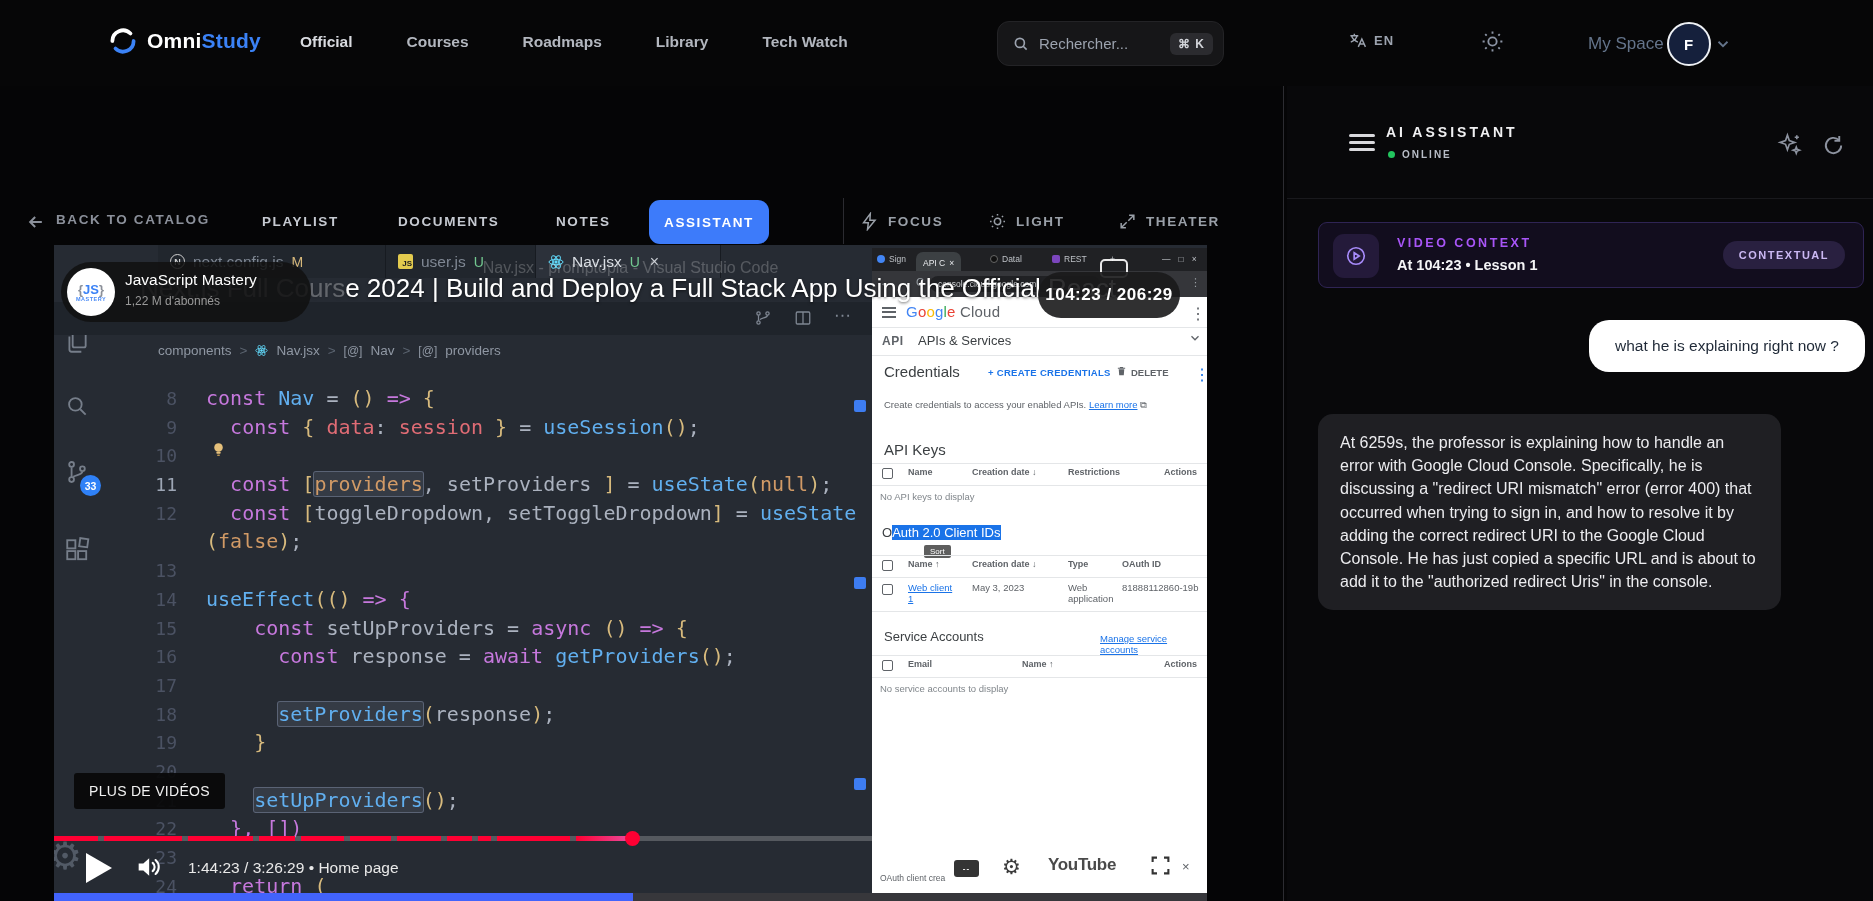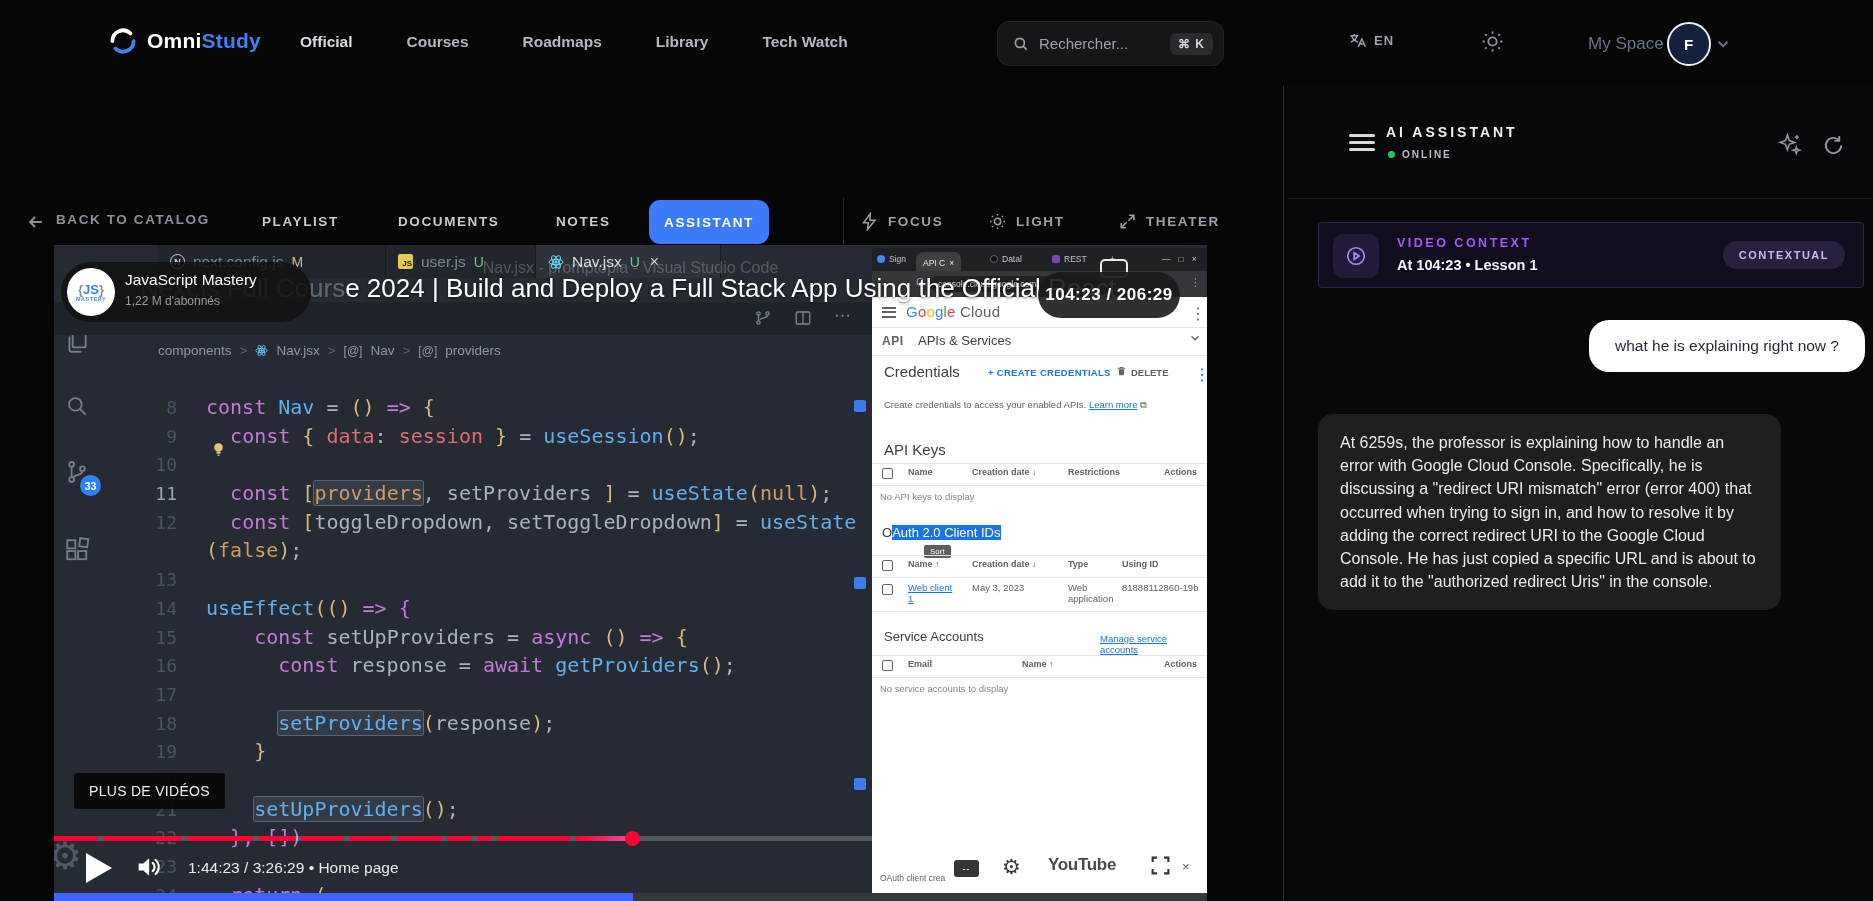--- a/index.html
+++ b/index.html
@@ -40,21 +40,21 @@
   .vline{position:absolute;left:1283px;top:86px;width:1px;height:815px;background:#2c2c31}
   .panel{position:absolute;left:1287px;top:86px;width:586px;height:815px;background:#08080a}
   .burger{position:absolute;left:62px;top:48px;width:26px;height:17px;cursor:pointer}
   .burger i{display:block;height:2.5px;background:#d9d9dd;border-radius:2px;margin-bottom:4.5px}
   .ptitle{position:absolute;left:99px;top:38px;font-size:14px;font-weight:800;letter-spacing:3px;color:#f0f0f2}
   .ponline{position:absolute;left:101px;top:63px;display:flex;align-items:center;gap:7px}
   .ponline .dot{width:7px;height:7px;border-radius:50%;background:#22c55e}
   .ponline .ot{font-size:10px;font-weight:700;letter-spacing:2px;color:#b9bec8}
   .picon{position:absolute;cursor:pointer;color:#8d93a0}
   .phdrline{position:absolute;left:0;top:112px;width:586px;height:1px;background:#19191d}
-  .ctxcard{position:absolute;left:31px;top:136px;width:546px;height:66px;background:#120d1e;border:1px solid #2f2454;border-radius:4px;cursor:pointer}
+  .ctxcard{position:absolute;left:31px;top:136px;width:546px;height:66px;background:#120d1e;border:1px solid #2f2454;border-radius:9px;cursor:pointer}
   .ctxicon{position:absolute;left:14px;top:11px;width:46px;height:44px;background:#241a3a;border-radius:11px;display:flex;align-items:center;justify-content:center}
   .ctxlabel{position:absolute;left:78px;top:13px;font-size:12.5px;font-weight:800;letter-spacing:2.5px;color:#a855f7}
   .ctxsub{position:absolute;left:78px;top:34px;font-size:14.5px;font-weight:700;color:#f4f4f6}
   .ctxbadge{position:absolute;right:18px;top:18px;background:#292040;border-radius:15px;padding:8px 16px;font-size:11px;font-weight:800;letter-spacing:1.5px;color:#cbb8f3}
   .ubub{position:absolute;right:8px;top:234px;background:#ffffff;border-radius:20px;padding:17px 26px;font-size:15.5px;font-weight:500;color:#1f2937;max-width:330px}
   .abub{position:absolute;left:31px;top:328px;width:463px;background:#1f1f23;border-radius:15px;padding:17px 22px;font-size:16px;color:#ececef;line-height:1.45}
 
   
   .video{position:absolute;left:54px;top:245px;width:1153px;height:648px;background:#262b33;overflow:hidden;cursor:pointer}
   .tabstrip{position:absolute;left:0;top:57px;width:818px;height:33px;background:#1f242b;z-index:1}
@@ -64,21 +64,21 @@
   .badge-u{color:#73c991;font-size:14px}
   .tclose{color:#c8ccd2;font-size:16px;margin-left:2px}
   .jsicon{width:15px;height:15px;background:#e3cb4e;border-radius:2px;color:#1c1c1c;font-size:8px;font-weight:700;display:flex;align-items:flex-end;justify-content:flex-end;padding:1px}
   .nicon{width:15px;height:15px;border:1.5px solid #cfcfcf;border-radius:50%;color:#cfcfcf;font-size:9px;font-weight:700;display:flex;align-items:center;justify-content:center}
   .stripicons{position:absolute;top:64px;display:flex;gap:22px;color:#7f8793;z-index:1}
   .crumbs{position:absolute;left:104px;top:98px;display:flex;align-items:center;gap:8px;font-size:13.5px;color:#8f97a3;z-index:1;cursor:pointer}
   .crumbs .sep{color:#5b6470}
   .actbar{position:absolute;left:10px;z-index:1;color:#767e8a}
   .scmbadge{position:absolute;left:26px;top:230px;width:21px;height:21px;border-radius:50%;background:#2f81f7;color:#fff;font-size:10.5px;font-weight:700;display:flex;align-items:center;justify-content:center;z-index:2}
   #code-lines{position:absolute;left:0;top:142px;width:818px;z-index:1}
-  .crow{height:28.7px;white-space:pre;font-family:"DejaVu Sans Mono",monospace;font-size:20px;line-height:40px}
+  .crow{height:28.7px;white-space:pre;font-family:"DejaVu Sans Mono",monospace;font-size:20px;line-height:23px}
   .lnum{display:inline-block;width:152px;padding-right:29px;text-align:right;color:#4b5263;font-size:18px}
   .lnum.on{color:#9da6b5}
   .tok-d{color:#abb2bf}.tok-k{color:#c678dd}.tok-f{color:#61afef}.tok-v{color:#e06c75}
   .tok-o{color:#d19a66}.tok-y{color:#d7ba7d}
   .tok-oh{color:#d19a66;background:rgba(110,120,135,.22);box-shadow:0 0 0 1px #5a6375;border-radius:2px}
   .tok-fh{color:#61afef;background:rgba(110,120,135,.22);box-shadow:0 0 0 1px #5a6375;border-radius:2px}
   .handle{position:absolute;width:12px;height:12px;background:#3d7cf0;border-radius:2px;z-index:6}
 
   .wtitle{position:absolute;left:50%;transform:translateX(-50%);top:14px;font-size:16px;color:rgba(255,255,255,.22);z-index:7;white-space:nowrap}
   .bigtitle{position:absolute;left:86px;top:28px;font-size:26px;font-weight:500;color:#fff;z-index:8;white-space:nowrap;text-shadow:0 1px 3px rgba(0,0,0,.6)}
@@ -423,21 +423,21 @@
       <span class="gcth" style="left:292px;top:170px">Actions</span>
       <div class="gcdiv" style="top:188px"></div>
       <span class="gctxt" style="left:8px;top:194px;color:#80868b">No API keys to display</span>
       <span class="abs" style="left:10px;top:228px;font-size:13px;color:#3c4043"><span>O</span><span style="background:#1a73e8;color:#fff">Auth 2.0 Client IDs</span></span>
       <span class="abs" style="left:52px;top:248px;background:rgba(80,80,80,.92);color:#fff;font-size:8px;padding:2px 6px;border-radius:2px">Sort</span>
       <div class="gcdiv" style="top:258px"></div>
       <span class="gcheck" style="left:10px;top:263px"></span>
       <span class="gcth" style="left:36px;top:262px"><span>Name</span> ↑</span>
       <span class="gcth" style="left:100px;top:262px"><span>Creation date</span> ↓</span>
       <span class="gcth" style="left:196px;top:262px">Type</span>
-      <span class="gcth" style="left:250px;top:262px">Using ID</span>
+      <span class="gcth" style="left:250px;top:262px">OAuth ID</span>
       <div class="gcdiv" style="top:280px"></div>
       <span class="gcheck" style="left:10px;top:287px"></span>
       <span class="abs bluelink" style="left:36px;top:285px;font-size:9.5px;width:52px;line-height:11px;display:inline-block">Web client 1</span>
       <span class="gctxt" style="left:100px;top:285px">May 3, 2023</span>
       <span class="gctxt" style="left:196px;top:285px;width:46px;line-height:11px;display:inline-block">Web application</span>
       <span class="gctxt" style="left:250px;top:285px;width:82px;white-space:nowrap;overflow:hidden;display:inline-block">81888112860-19b</span>
       <div class="gcdiv" style="top:314px"></div>
       <span class="abs" style="left:12px;top:332px;font-size:13px;color:#3c4043">Service Accounts</span>
       <span class="abs bluelink" style="left:228px;top:336px;font-size:9.5px">Manage service accounts</span>
       <div class="gcdiv" style="top:358px"></div>

